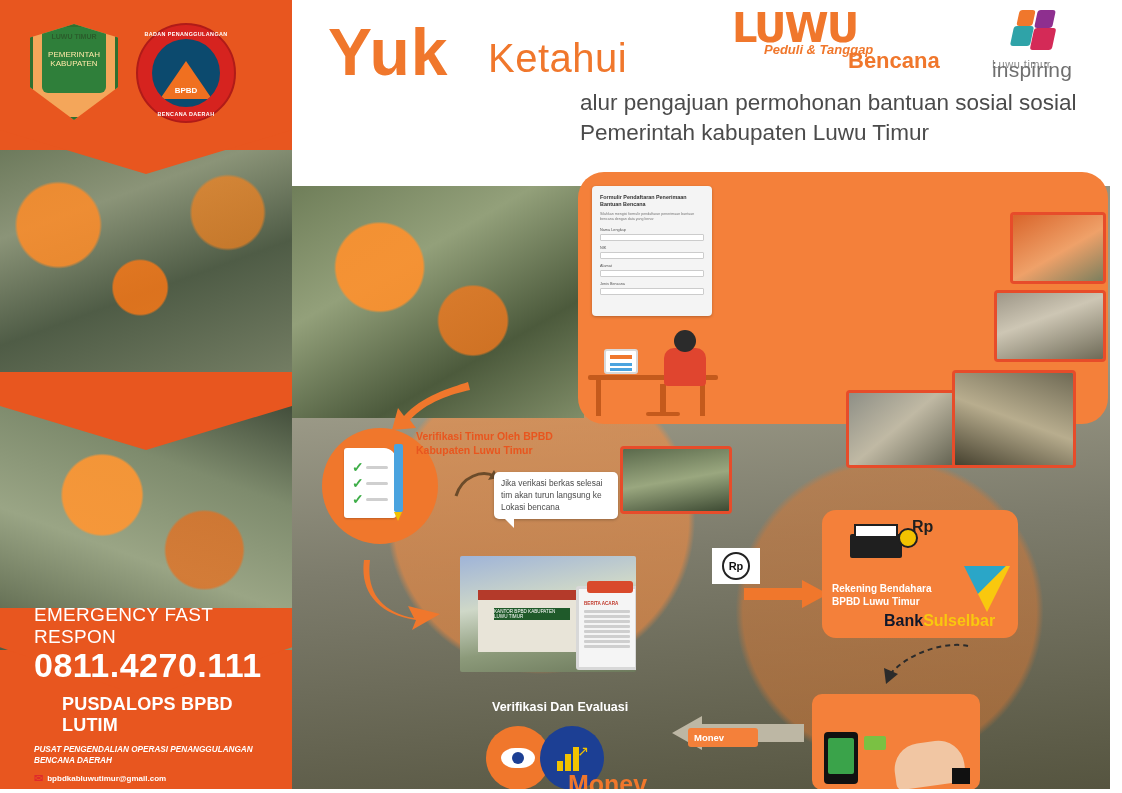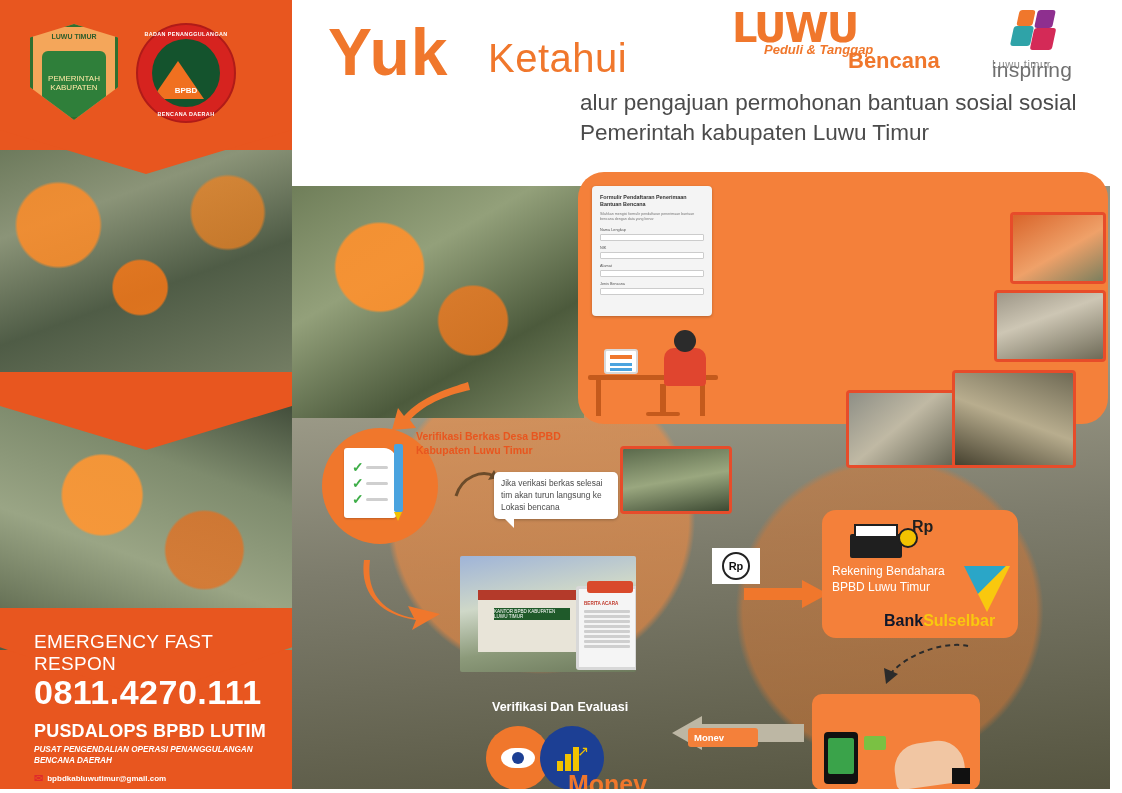--- a/index.html
+++ b/index.html
@@ -58,40 +58,40 @@
     display: flex; align-items: center; gap: 14px;
   }
   .logo-badge {
     width: 92px; height: 98px; position: relative;
   }
   .shield {
     width: 88px; height: 96px;
     background: #f4a65a;
     border: 3px solid #2f6f2f;
     clip-path: polygon(50% 0, 100% 14%, 100% 66%, 50% 100%, 0 66%, 0 14%);
-    display: flex; align-items: flex-end; justify-content: center;
+    display: flex; align-items: flex-start; justify-content: center;
     position: relative;
   }
   .shield-inner {
     width: 64px; height: 66px; background: #2f7f3a; border-radius: 6px;
     display:flex;align-items:center;justify-content:center;
     color:#ffe9a8;font-size:8px;text-align:center;line-height:1.1;
   }
   .shield-title {
     position: absolute; top: 6px; left: 0; width: 100%;
     text-align: center; font-size: 7px; font-weight: bold; color: #2b5d2b;
   }
   .circle-badge {
     width: 100px; height: 100px; border-radius: 50%;
     background: #d6231f; border: 2px solid #b01b18;
     position: relative; display: flex; align-items: center; justify-content: center;
   }
   .circle-badge .cb-inner {
     width: 68px; height: 68px; border-radius: 50%;
-    background: #14532d; display: flex; align-items: flex-end; 
+    background: #0c4a6e; display: flex; align-items: flex-end; justify-content: center;
     position: relative; overflow: hidden;
   }
   .cb-triangle {
     width: 0; height: 0; margin-bottom: 8px;
     border-left: 26px solid transparent; border-right: 26px solid transparent;
     border-bottom: 38px solid #f07020;
   }
   .cb-label {
     position: absolute; bottom: 12px; width: 100%; text-align: center;
     font-size: 8px; font-weight: bold; color: #fff;
@@ -108,25 +108,25 @@
     color: #ffffff;
   }
   .emergency-label {
     font-size: 19px; letter-spacing: .3px; margin-bottom: 0px;
   }
   .emergency-phone {
     font-size: 34px; font-weight: bold; letter-spacing: .5px; line-height: 1.05;
     margin-bottom: 10px;
   }
   .pusdalops {
-    font-size: 18px; font-weight: bold; letter-spacing: .2px;
+    font-size: 18px; font-weight: bold; letter-spacing: .2px; margin-left: 28px;
   }
   .pusdalops-sub {
     font-size: 8.2px; font-weight: bold; font-style: italic; line-height: 1.35;
-    margin-top: 2px;
+    margin-top: 8px;
   }
   .addr {
     font-size: 8.2px; font-weight: bold; font-style: italic; margin-top: 1px;
   }
   .mail-row {
     display: flex; align-items: center; gap: 4px; margin-top: 6px;
     font-size: 8px; font-weight: bold;
   }
   .mail-ico { color: #e02b2b; font-size: 11px; }
 
@@ -342,22 +342,22 @@
     margin: 12px 5px 4px; font-size: 4.6px; font-weight: bold; color: #c0392b;
   }
   .clip-line { margin: 2.5px 5px; height: 2.5px; background: #cfcfcf; border-radius: 1px; }
 
   
   .bank-panel {
     position: absolute; left: 822px; top: 510px; width: 196px; height: 128px;
     background: #f4803a; border-radius: 14px;
   }
   .bank-text {
-    position: absolute; left: 10px; top: 54px; width: 120px;
-    font-size: 12px; color: #fff; font-weight: normal; line-height: 1.3;
+    position: absolute; left: 10px; top: 72px; width: 120px;
+    font-size: 10px; color: #fff; font-weight: bold; line-height: 1.3;
   }
   .bank-logo {
     position: absolute; left: 62px; bottom: 8px; font-size: 16px; font-weight: bold;
   }
   .bank-logo .b1 { color: #0f172a; } .bank-logo .b2 { color: #f9c80e; }
   .bank-leaf {
     position: absolute; right: 8px; bottom: 26px; width: 46px; height: 46px;
     background: linear-gradient(135deg,#2aa6c8 0%, #2aa6c8 45%, #f9c80e 46%, #f9c80e 100%);
     clip-path: polygon(0 0, 100% 0, 50% 100%);
   }
@@ -562,21 +562,21 @@
     <div class="verif-doc">
       <div class="verif-line vl1"></div>
         <div class="verif-line vl2"></div>
         <div class="verif-line vl3"></div>
       <div class="verif-check vc1">✓</div>
       <div class="verif-check vc2">✓</div>
       <div class="verif-check vc3">✓</div>
     </div>
     <div class="pencil"></div>
   </div>
-  <div class="lbl lbl-verif">Verifikasi Berkas Desa BPBD Kabupaten Luwu Timur</div>
+  <div class="lbl lbl-verif">Verifikasi Timur Oleh BPBD Kabupaten Luwu Timur</div>
 
   <svg class="curve-arrow ca1" viewBox="0 0 46 38">
     <path d="M4 30 C10 10 30 4 42 10" stroke="#6b4b2a" stroke-width="3" fill="none"></path>
     <path d="M42 4 L46 12 L36 14 Z" fill="#6b4b2a"></path>
   </svg>
 
   <div class="callout">
     <span>Jika verikasi berkas selesai tim akan turun langsung ke Lokasi bencana</span>
   </div>
 

